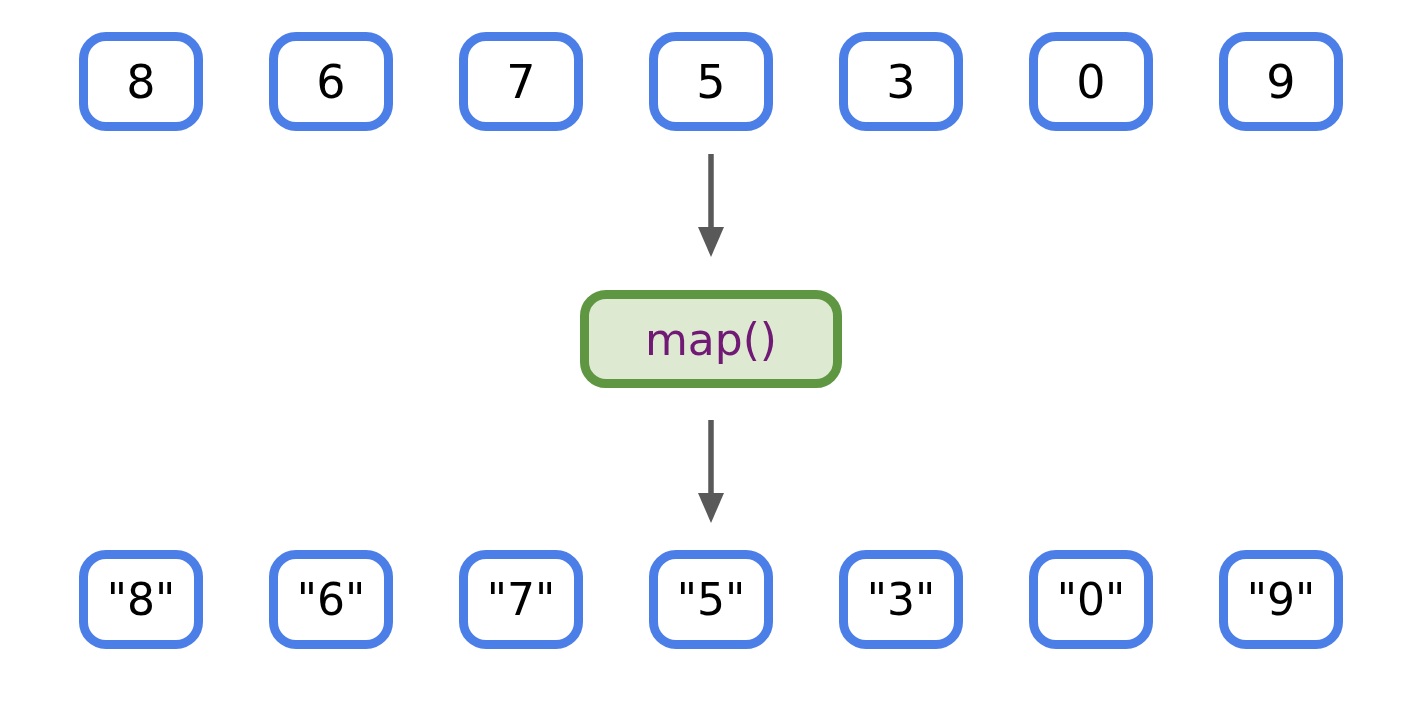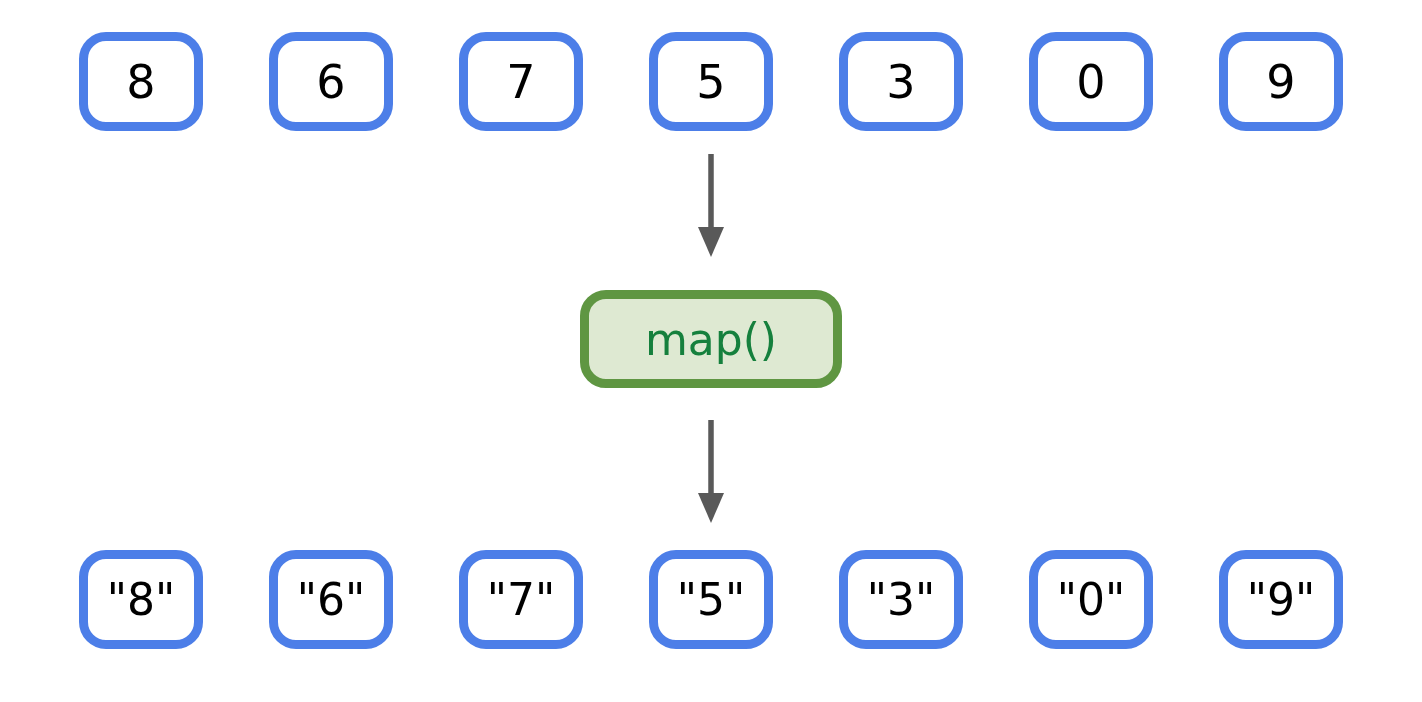--- a/index.html
+++ b/index.html
@@ -51,21 +51,21 @@
     margin-top: 33px;
     width: 262px;
     height: 98px;
     border: 9px solid #5F9642;
     border-radius: 26px;
     background: #DEE9D2;
     display: flex;
     align-items: center;
     justify-content: center;
     font-size: 44px;
-    color: #15803d;
+    color: #701a75;
   }
 </style>
 </head>
 <body>
 
 <div class="stage">
 
   <div class="box-row row-top">
     <div class="item-box">8</div>
     <div class="item-box">6</div>

